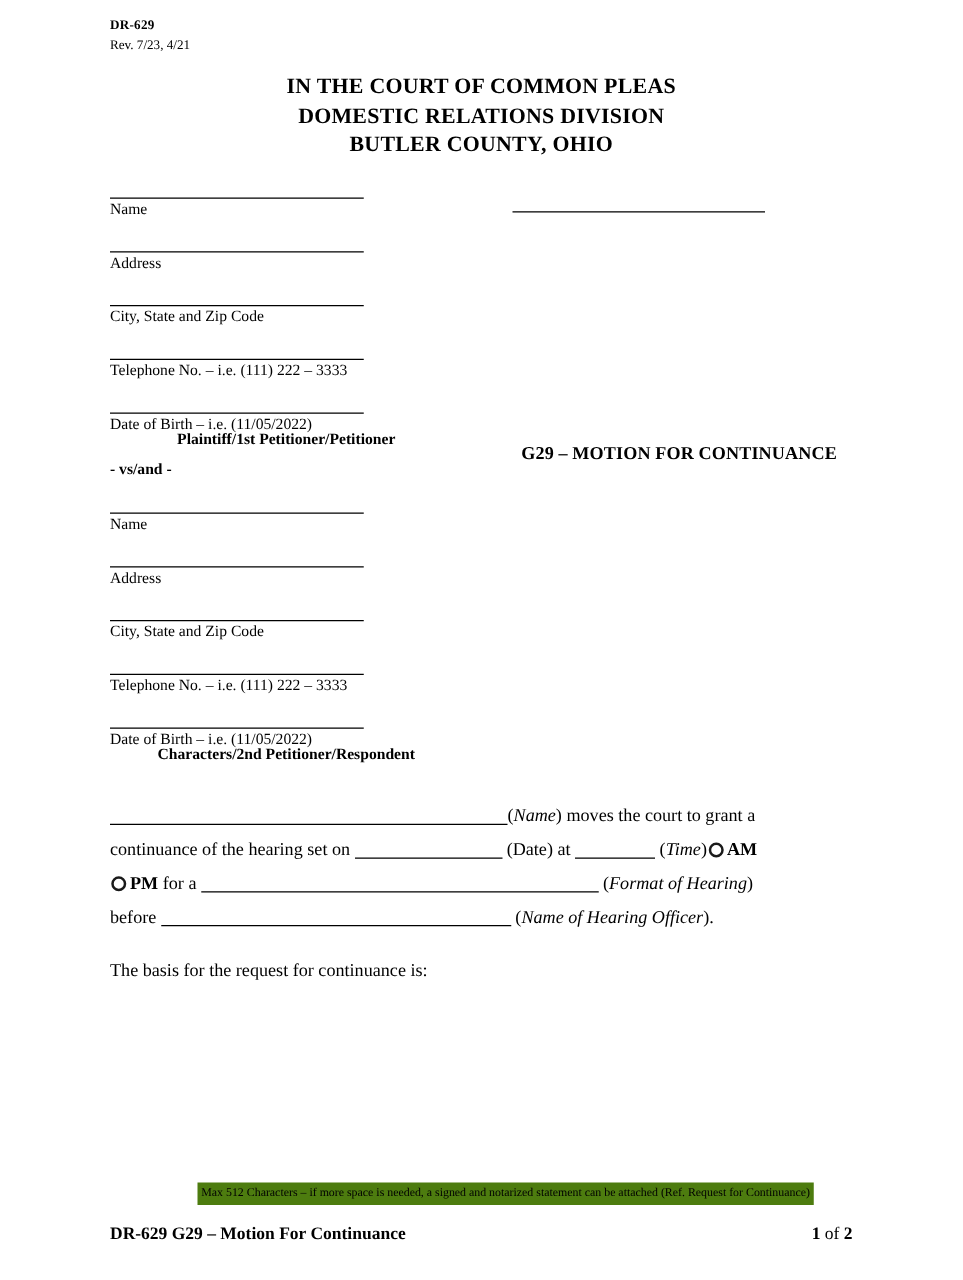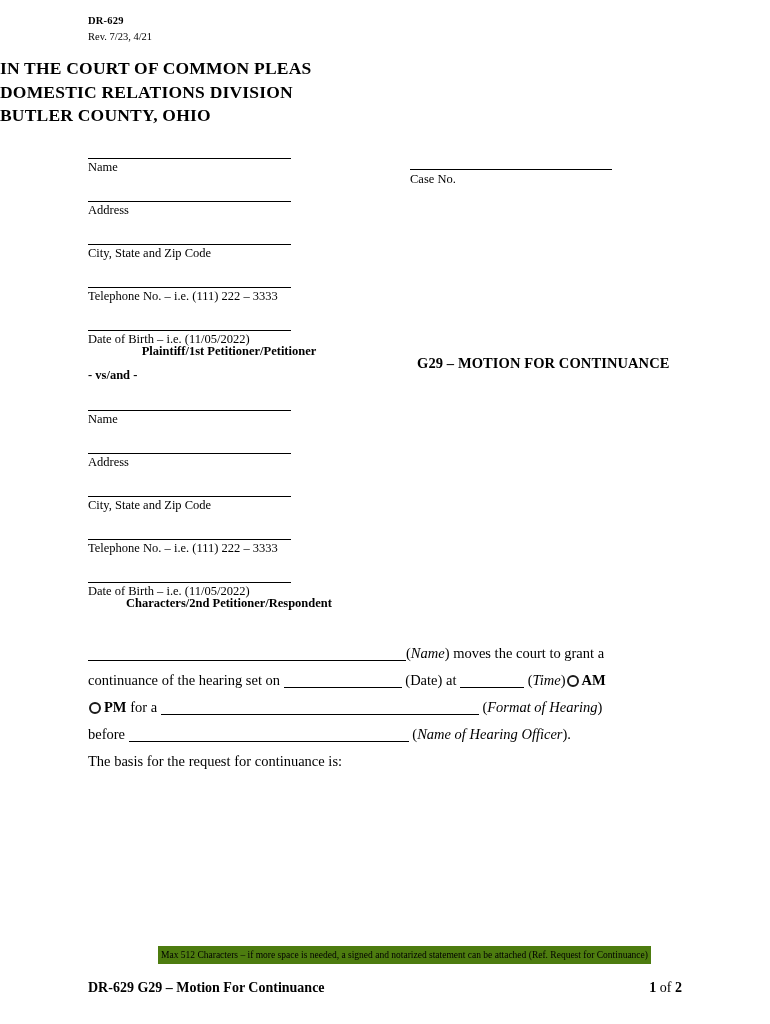--- a/index.html
+++ b/index.html
@@ -36,21 +36,21 @@
     top: 31px;
     font-size: 10.5px;
   }
 
   
   .court-title {
     position: absolute;
     left: 0;
     top: 57px;
     width: 770px;
-    text-align: left;
+    text-align: center;
     font-weight: bold;
     font-size: 17.5px;
     line-height: 23.5px;
     letter-spacing: 0.2px;
   }
   .court-title div { white-space: nowrap; }
 
   
   .caption-left {
     position: absolute;
@@ -147,21 +147,21 @@
     height: 12px;
     border: 2px solid #1a1a1a;
     border-radius: 50%;
     background: #ffffff;
     vertical-align: -2px;
     margin: 0 3px 0 1px;
     box-sizing: border-box;
   }
 
   .basis-line {
-    margin-top: 0px;
+    margin-top: 16px;
     white-space: nowrap;
   }
 
   
   .entry-area {
     position: absolute;
     left: 88px;
     top: 775px;
     width: 594px;
     height: 160px;
@@ -269,21 +269,20 @@
       <div class="rule"></div>
       <div class="lbl">Date of Birth – i.e. (11/05/2022)</div>
     </div>
 
     <div class="party-role">Characters/2nd Petitioner/Respondent</div>
   </div>
 
   <div class="caption-right">
     <div class="case-no">
       <div class="rule"></div>
-      <div class="lbl">Case No.</div>
     </div>
   </div>
 
   <div class="motion-title">G29 – MOTION FOR CONTINUANCE</div>
 
   <div class="body-block">
 
     <div class="body-line"><span class="blank blank-name"></span><span>(</span><span class="ital">Name</span><span>) moves the court to grant a</span></div>
 
     <div class="body-line"><span>continuance of the hearing set on</span>&nbsp;<span class="blank blank-date"></span>&nbsp;<span>(Date) at</span>&nbsp;<span class="blank blank-time"></span>&nbsp;<span>(</span><span class="ital">Time</span><span>)</span><span class="radio"></span><span class="bold">AM</span></div>

